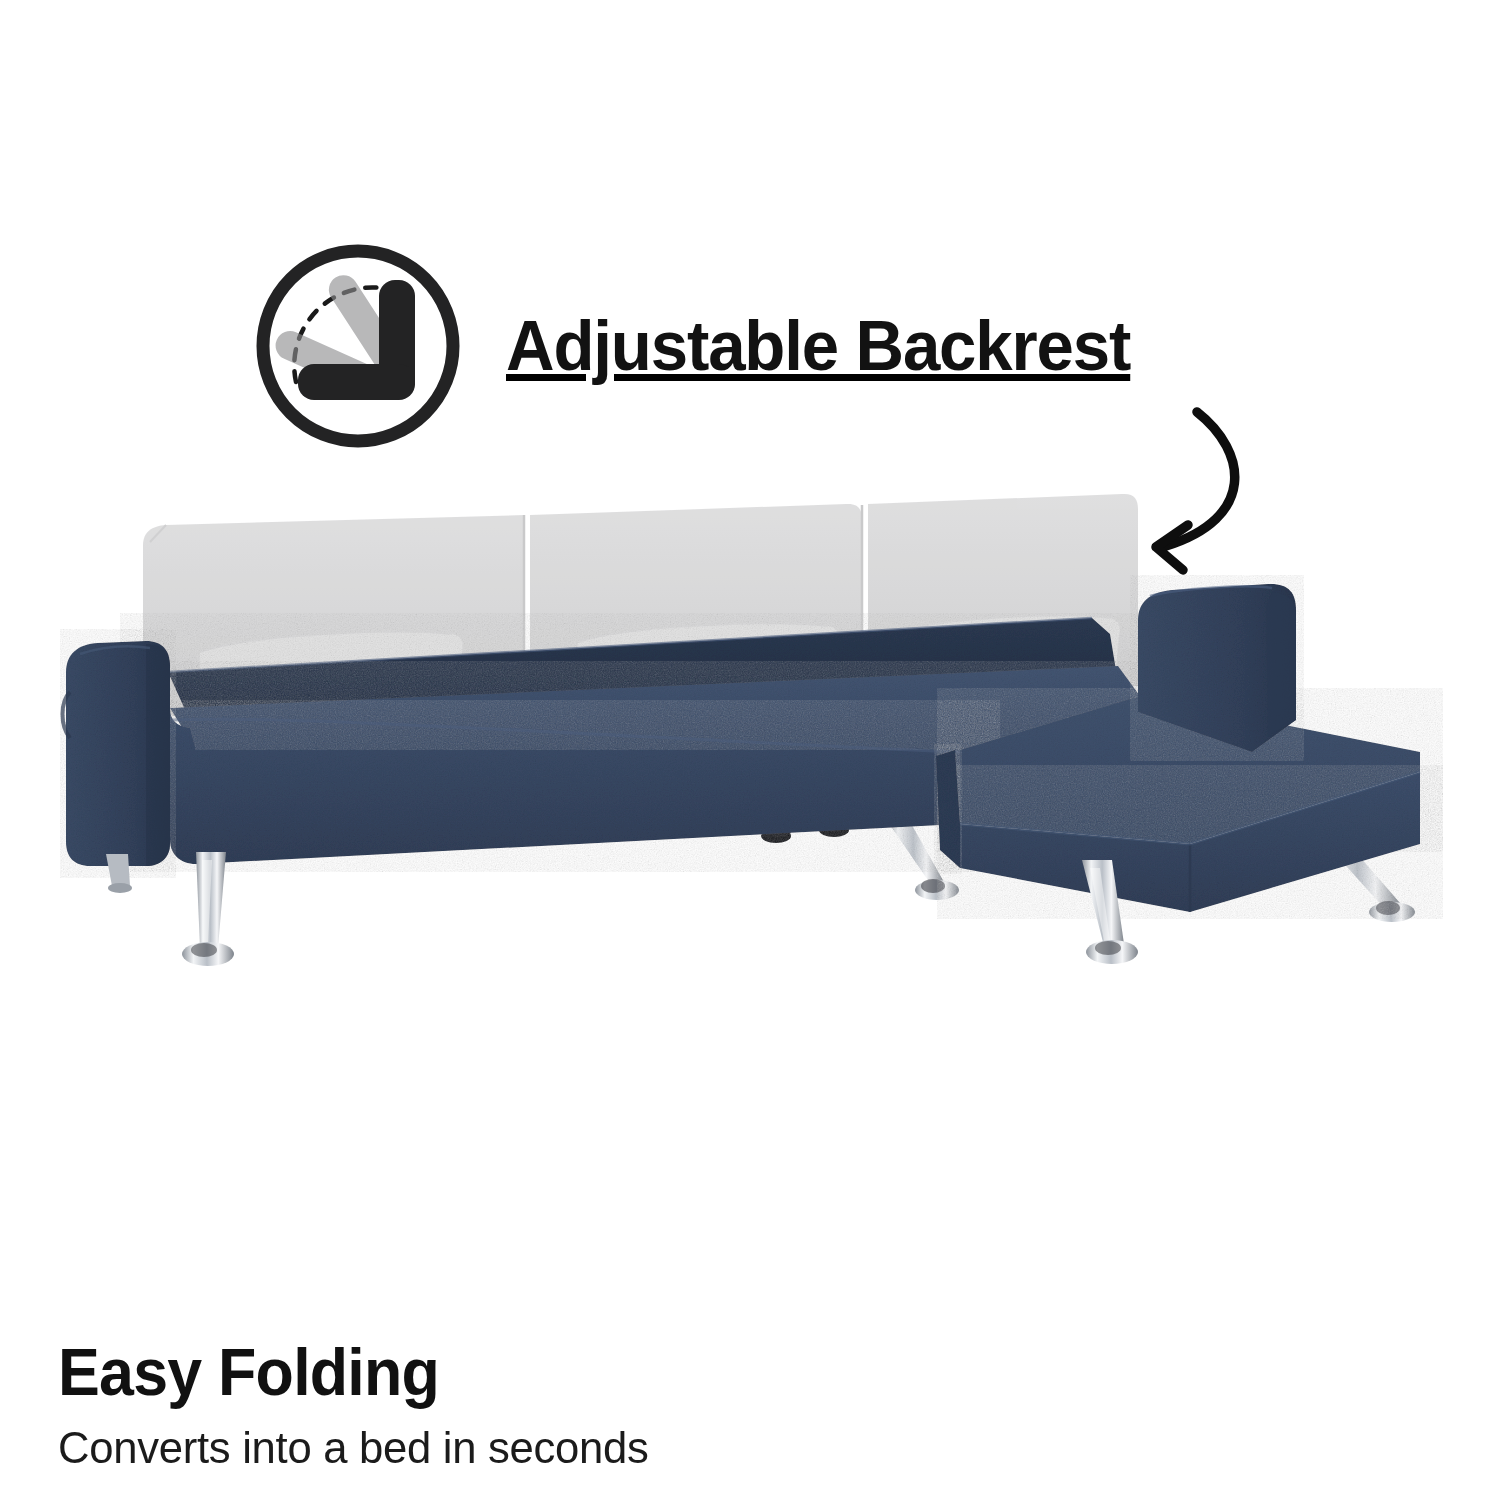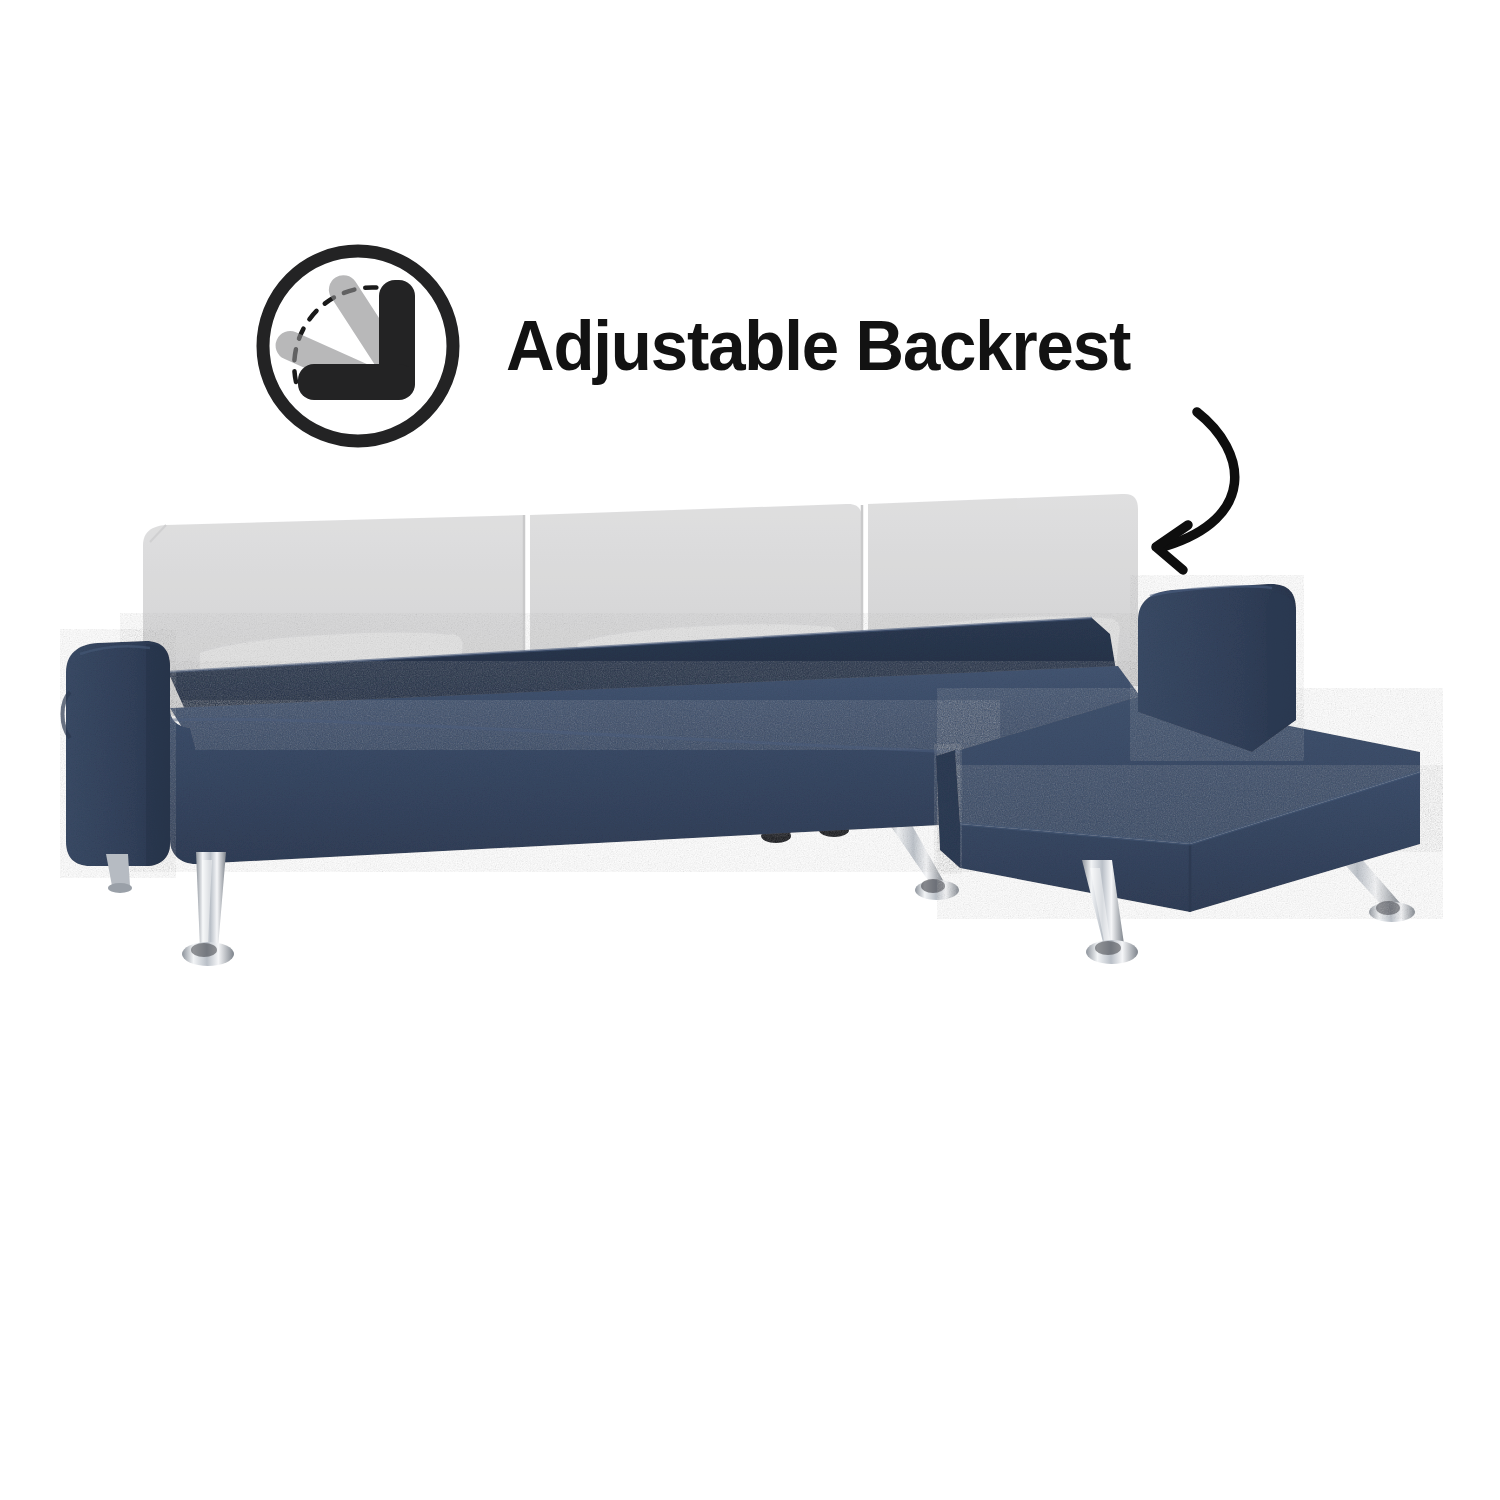--- a/index.html
+++ b/index.html
@@ -22,20 +22,21 @@
   
   .feature-row {
     position: absolute;
     left: 250px;
     top: 238px;
     width: 1060px;
     height: 216px;
     display: flex;
     align-items: center;
     gap: 40px;
+    text-decoration: underline;
   }
   .feature-icon {
     width: 216px;
     height: 216px;
     flex: 0 0 216px;
     position: relative;
   }
   .feature-title {
     font-size: 70px;
     font-weight: 800;
@@ -283,14 +284,18 @@
       <g>
         <path d="M 1082 440 L 1112 440 L 1124 524 L 1104 526 Z" fill="url(#chrome)"></path>
         <path d="M 1090 448 L 1100 448 L 1110 520 L 1104 521 Z" fill="#ffffff" opacity="0.45"></path>
         <ellipse cx="1112" cy="532" rx="26" ry="12" fill="url(#chrome)"></ellipse>
         <ellipse cx="1108" cy="528" rx="13" ry="7" fill="#2d3036" opacity="0.5"></ellipse>
       </g>
 
     </svg>
   </div>
 
+  <div class="caption">
+    <div class="caption-title">Easy Folding</div>
+    <div class="caption-sub">Converts into a bed in seconds</div>
+  </div>
 
 </div>
 
 </body></html>

